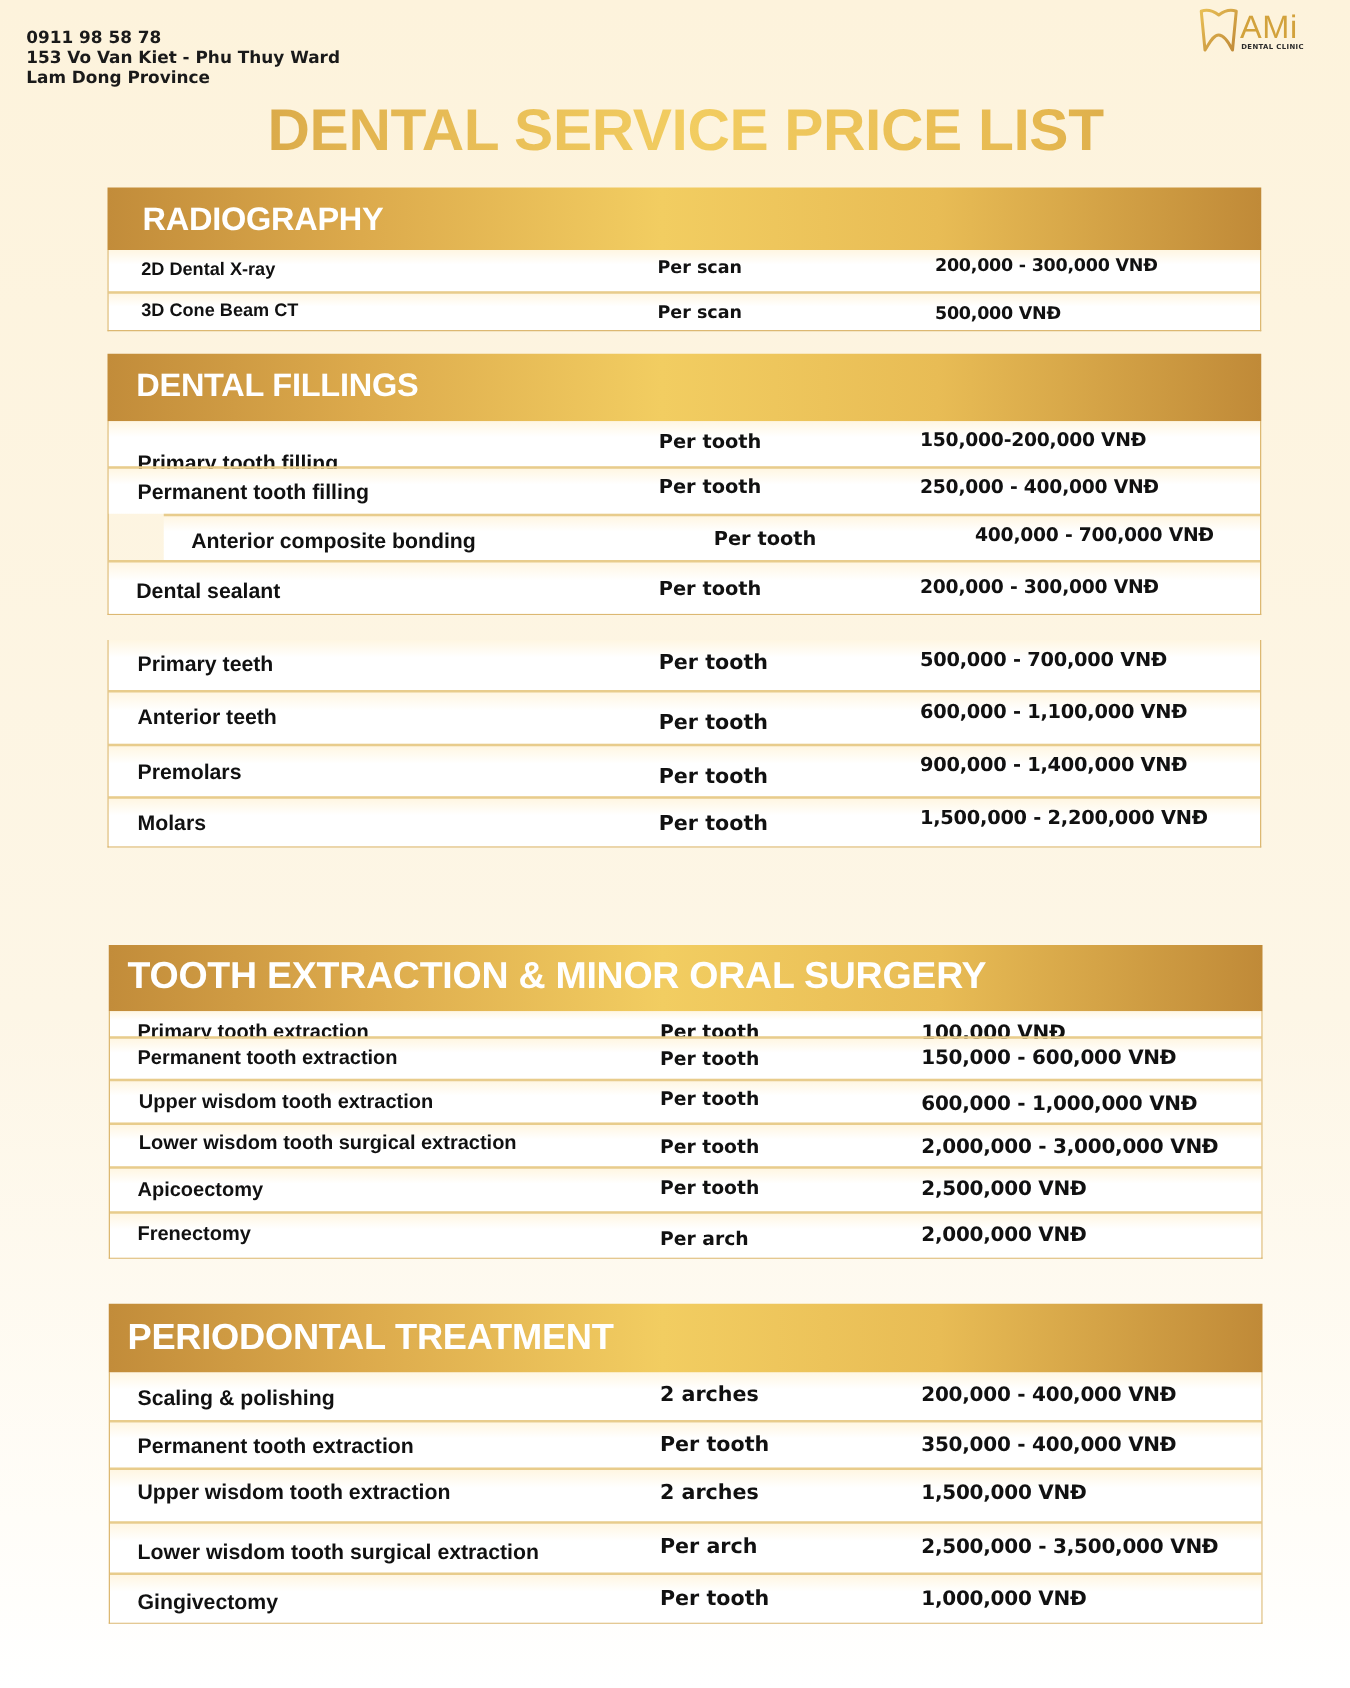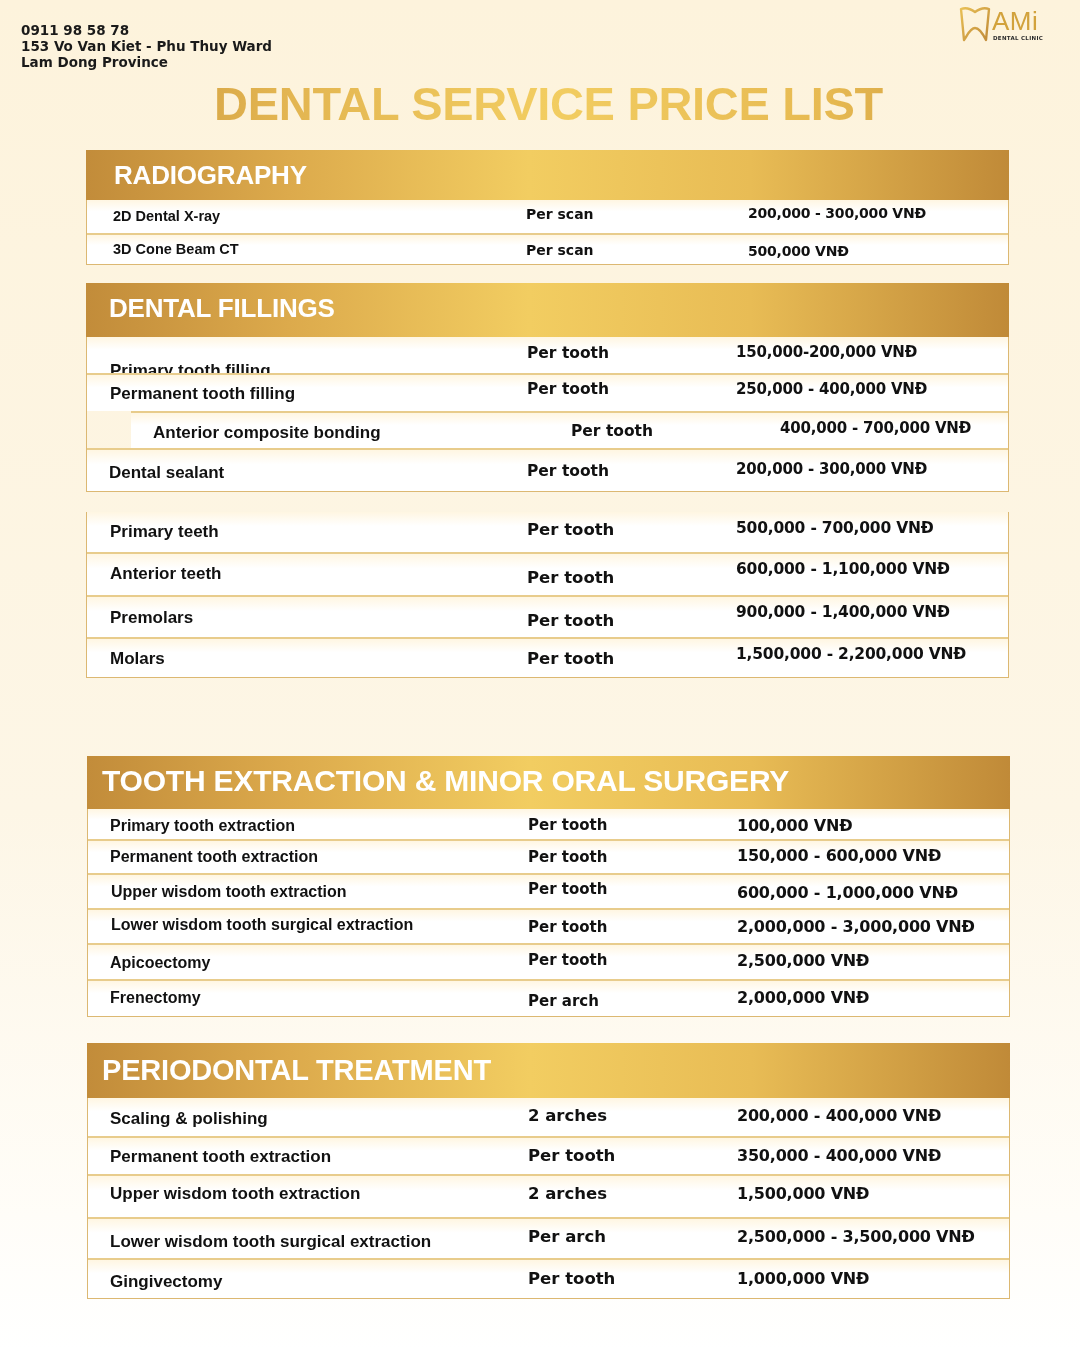--- a/index.html
+++ b/index.html
@@ -161,21 +161,21 @@
       <span class="price" style="left:649px;top:6px;font-size:15.5px;">1,500,000 - 2,200,000 VNĐ</span>
     </div>
   </div>
 </div>
 
 <div class="section med" style="top:756px;left:87px;">
   <div class="section-header" style="height:53px;">
     <span class="title" style="left:15px;top:8px;font-size:30px;line-height:34px;">TOOTH EXTRACTION &amp; MINOR ORAL SURGERY</span>
   </div>
   <div class="rows">
-    <div class="row" style="height:30px;">
+    <div class="row" style="height:20px;">
       <span class="svc" style="left:22px;top:8px;">Primary tooth extraction</span>
       <span class="unit" style="left:440px;top:7px;">Per tooth</span>
       <span class="price" style="left:649px;top:7px;font-size:16px;">100,000 VNĐ</span>
     </div>
     <div class="row" style="height:34px;">
       <span class="svc" style="left:22px;top:7px;">Permanent tooth extraction</span>
       <span class="unit" style="left:440px;top:7px;">Per tooth</span>
       <span class="price" style="left:649px;top:5px;font-size:16px;">150,000 - 600,000 VNĐ</span>
     </div>
     <div class="row" style="height:35px;">

